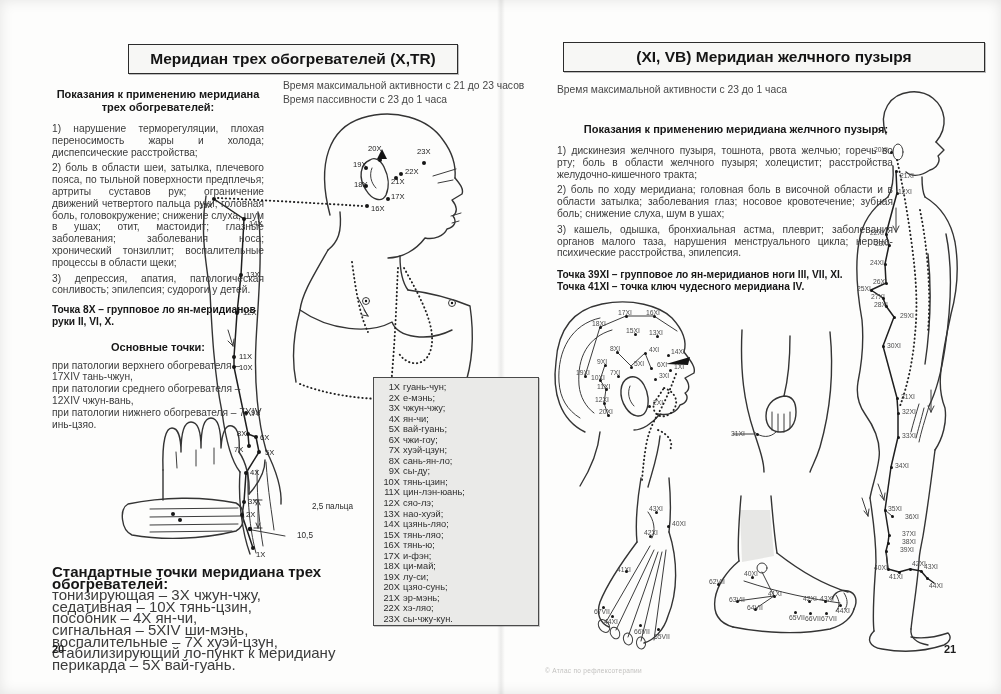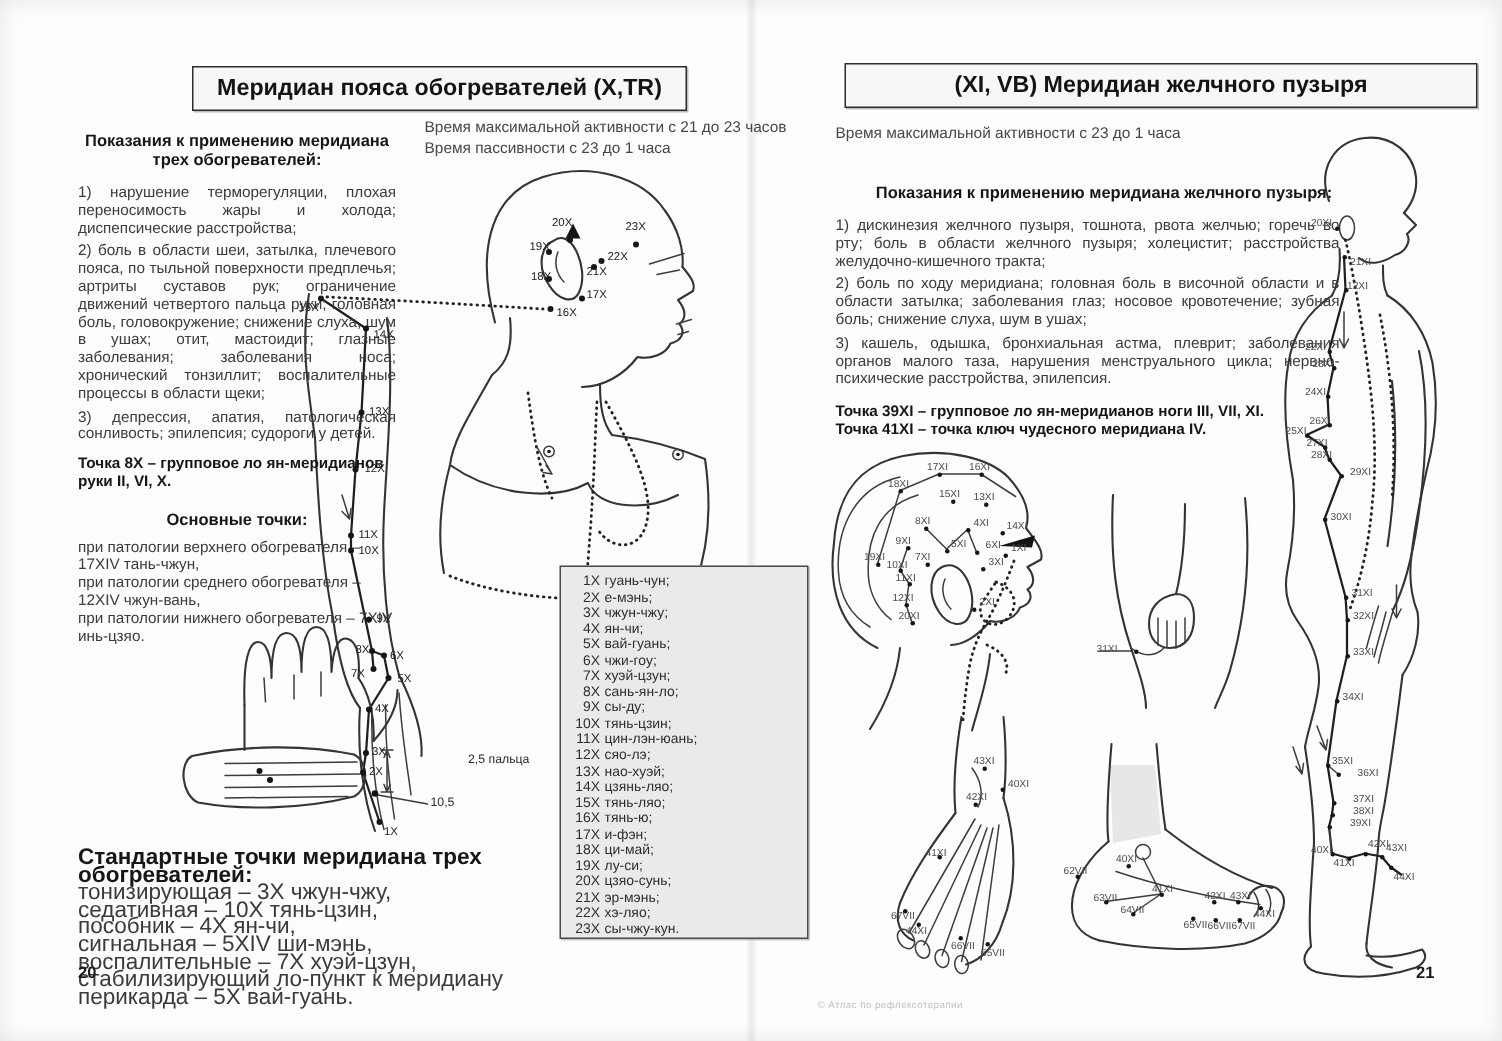--- a/index.html
+++ b/index.html
@@ -177,21 +177,21 @@
       <path class="dotted" d="M920,210 C928,250 931,292 928,332"></path>
       <path class="thin" d="M896,208 L896,232 M896,232 L893,226 M896,232 L899,226"></path>
       <path class="thin" d="M931,390 L931,412 M931,412 L928,406 M931,412 L934,406"></path>
       <path class="mer" d="M896,171 L897,193 L886,234 L889,245 L885,264 L886,283 L871,290 L883,298 L886,306 L894,317 L883,346 L897,398 L898,413 L898,437 L891,467 L885,510 L889,535 L888,543 L886,551 L888,569 L899,572 L910,569 L921,571 L927,578 L934,583"></path>
       <path class="thin" d="M862,498 L868,516 M868,516 L864,511 M868,516 L869,509"></path>
       <path class="thin" d="M878,484 L884,500 M884,500 L880,495 M884,500 L885,493"></path>
       <path class="thin" d="M885,510 L892,516 M886,551 L888,569"></path>
     </g>
   </svg>
 
-  <div class="titlebox" style="left:128px;top:44px;width:312px;">Меридиан пояса обогревателей (X,TR)</div>
+  <div class="titlebox" style="left:128px;top:44px;width:312px;">Меридиан трех обогревателей (X,TR)</div>
 
   <div class="times" style="left:244px;top:79px;padding-left:39px;">
     <div>Время максимальной активности с 21 до 23 часов</div>
     <div>Время пассивности с 23 до 1 часа</div>
   </div>
 
   <div class="col" style="left:52px;top:88px;width:212px;">
     <div class="head">Показания к применению меридиана трех обогревателей:</div>
     <div>
         <div class="para">1) нарушение терморегуляции, плохая переносимость жары и холода; диспепсические расстройства;</div>
@@ -358,21 +358,21 @@
       <span class="pt" style="left: 251px; top: 412px;">9X</span>
       <span class="pt" style="left: 237px; top: 433px;">8X</span>
       <span class="pt" style="left: 260px; top: 437px;">6X</span>
       <span class="pt" style="left: 234px; top: 449px;">7X</span>
       <span class="pt" style="left: 265px; top: 452px;">5X</span>
       <span class="pt" style="left: 250px; top: 472px;">4X</span>
       <span class="pt" style="left: 248px; top: 501px;">3X</span>
       <span class="pt" style="left: 246px; top: 514px;">2X</span>
       <span class="pt" style="left: 256px; top: 554px;">1X</span>
       <span class="pt meas" style="left: 312px; top: 506px;">2,5 пальца</span>
-      <span class="pt meas" style="left: 287px; top: 535px;">10,5</span>
+      <span class="pt meas" style="left: 297px; top: 535px;">10,5</span>
       <span class="dot" style="left: 380px; top: 160px;"></span>
       <span class="dot" style="left: 424px; top: 163px;"></span>
       <span class="dot" style="left: 366px; top: 168px;"></span>
       <span class="dot" style="left: 401px; top: 174px;"></span>
       <span class="dot" style="left: 396px; top: 178px;"></span>
       <span class="dot" style="left: 366px; top: 186px;"></span>
       <span class="dot" style="left: 388px; top: 199px;"></span>
       <span class="dot" style="left: 367px; top: 206px;"></span>
       <span class="dot" style="left: 214px; top: 199px;"></span>
       <span class="dot" style="left: 244px; top: 219px;"></span>

